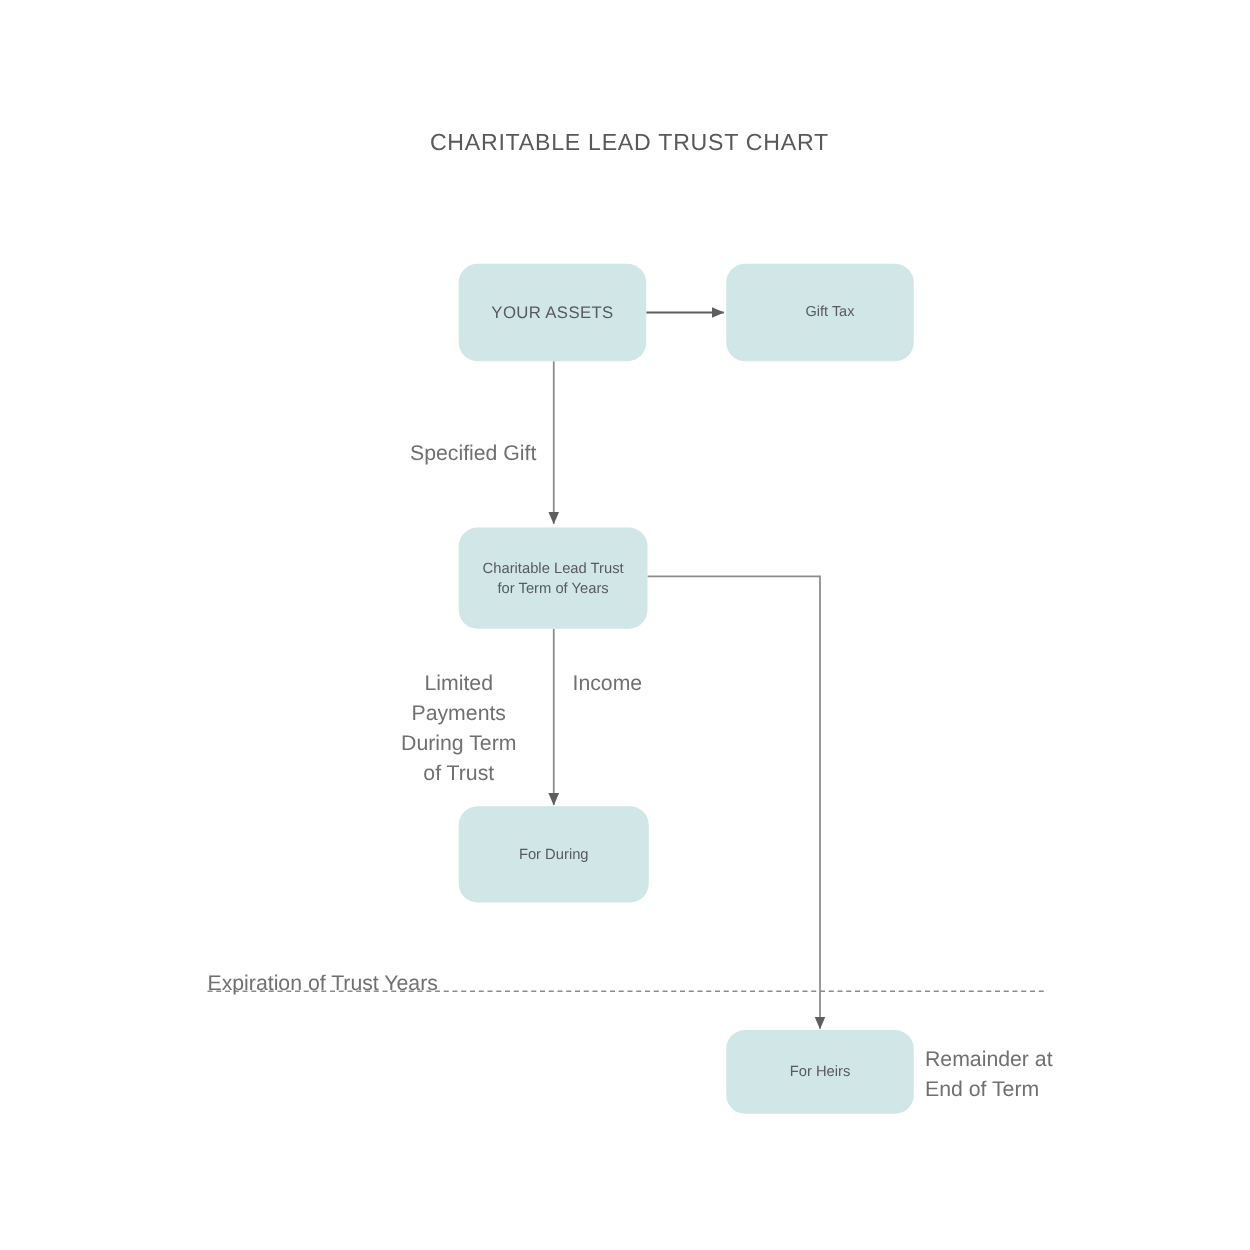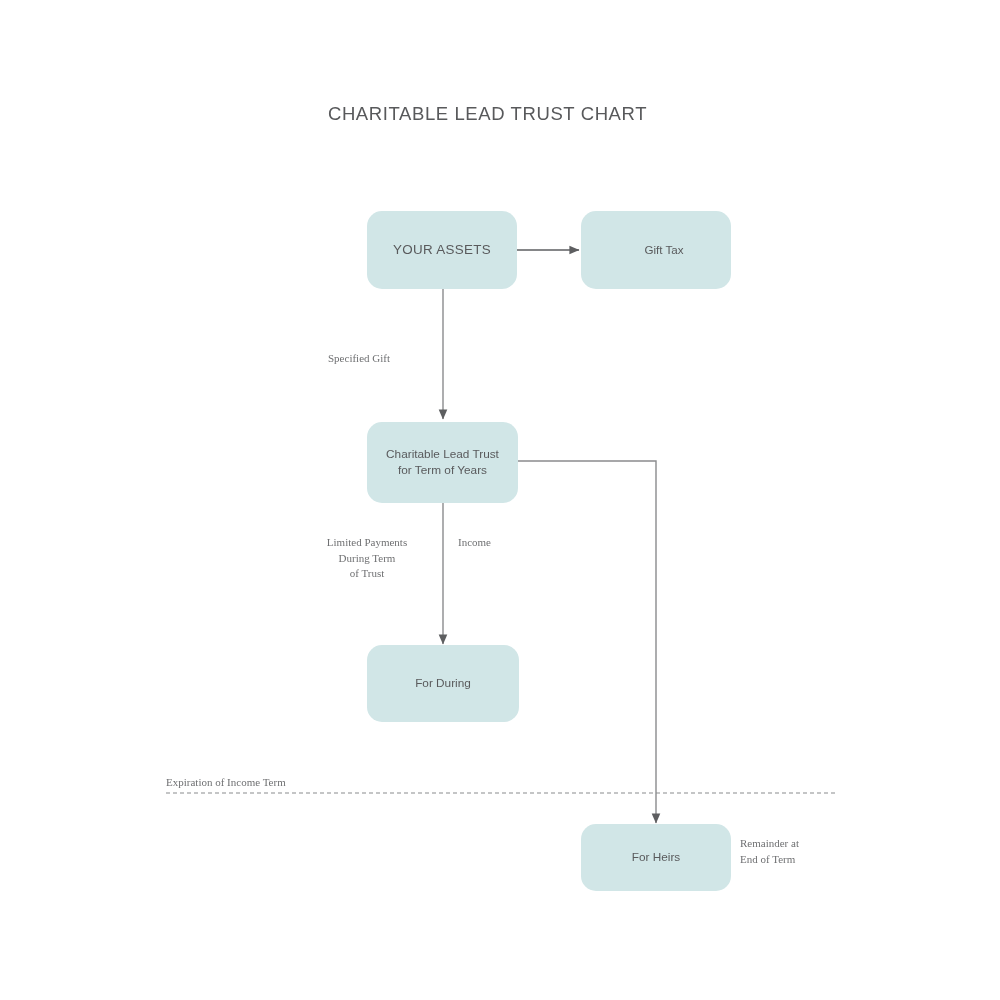--- a/index.html
+++ b/index.html
@@ -14,21 +14,21 @@
   }
   #canvas {
     position: relative;
     width: 1000px;
     height: 1000px;
     background: #ffffff;
     overflow: hidden;
   }
   #chart-title {
     position: absolute;
-    left: 0;
+    left: 16px;
     top: 103px;
     width: 975px;
     text-align: center;
     font-size: 18.5px;
     letter-spacing: 0.6px;
     color: #58595b;
     font-weight: 400;
     white-space: nowrap;
   }
   .node {
@@ -65,24 +65,23 @@
     left: 367px; top: 645px; width: 152px; height: 77px;
     font-size: 11.8px;
   }
   #node-for-heirs {
     left: 581px; top: 824px; width: 150px; height: 67px;
     font-size: 11.8px;
   }
   .edge-label {
     position: absolute;
     color: #6f7072;
-    font-size: 11px;
+    font-size: 17px;
     line-height: 1.42;
     white-space: pre-line;
-    font-family: Liberation Serif, serif;
   }
   #label-specified-gift {
     left: 328px; top: 351px; text-align: left;
   }
   #label-limited-payments {
     left: 302px; top: 535px; width: 130px; text-align: center;
   }
   #label-income {
     left: 458px; top: 535px; text-align: left;
   }
@@ -159,15 +158,15 @@
 
   <div class="edge-label" id="label-limited-payments">Limited Payments
 During Term
 of Trust</div>
 
   <div class="edge-label" id="label-income">Income</div>
 
   <div class="edge-label" id="label-remainder">Remainder at
 End of Term</div>
 
-  <div class="edge-label" id="label-expiration">Expiration of Income Term</div>
+  <div class="edge-label" id="label-expiration">Expiration of Trust Years</div>
 
 </div>
 
 </body></html>

